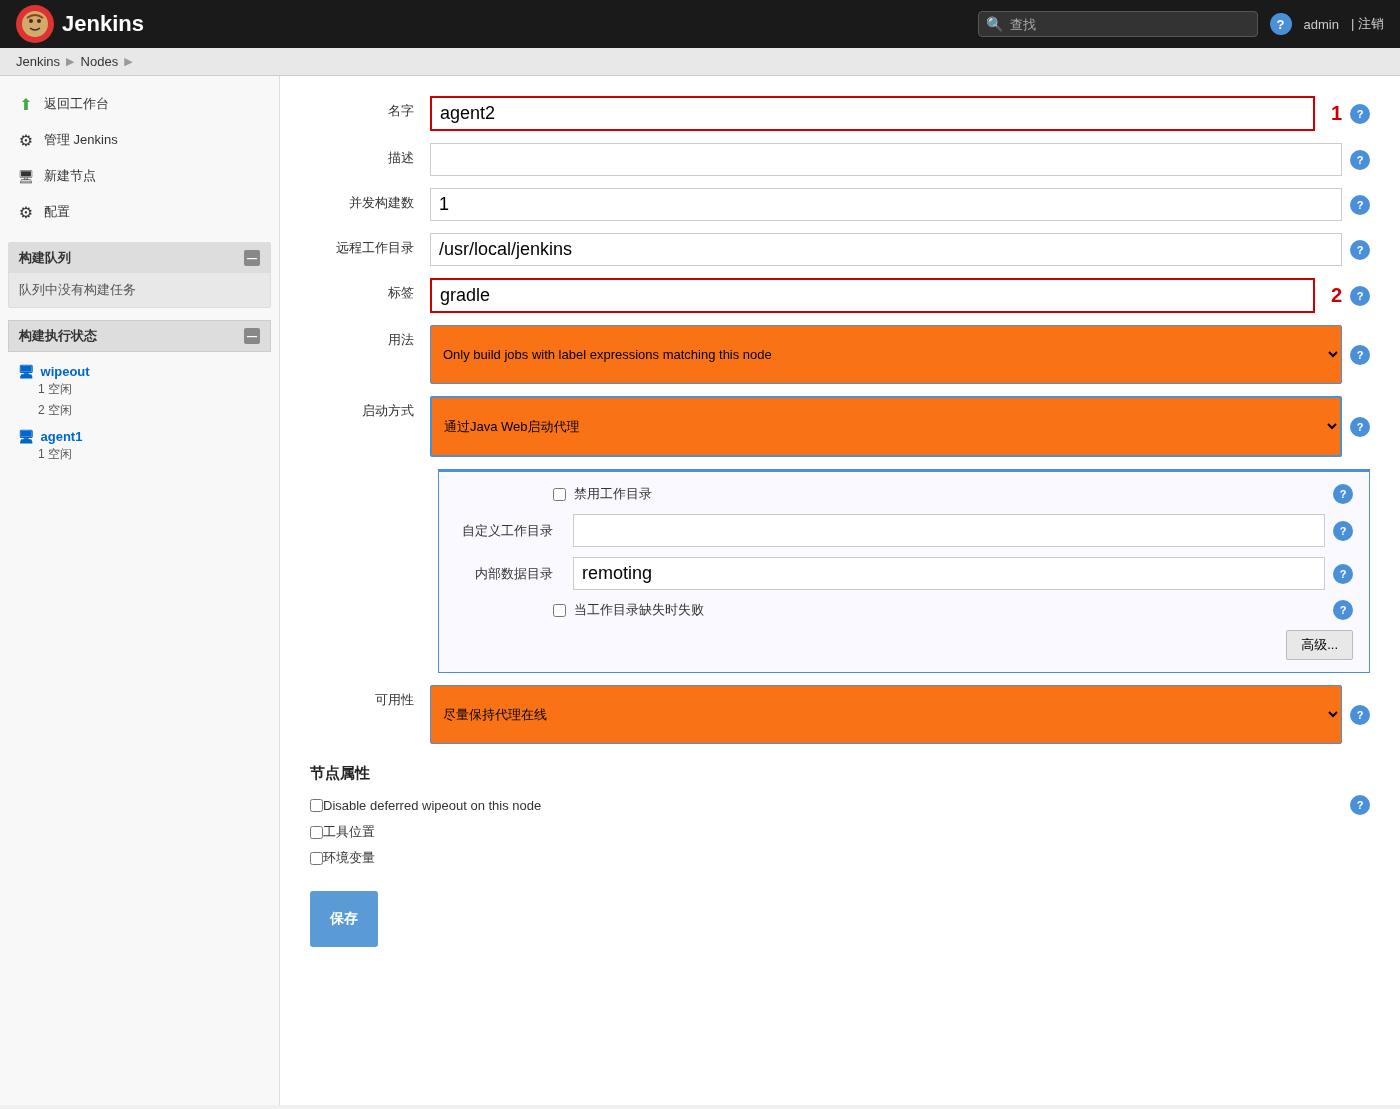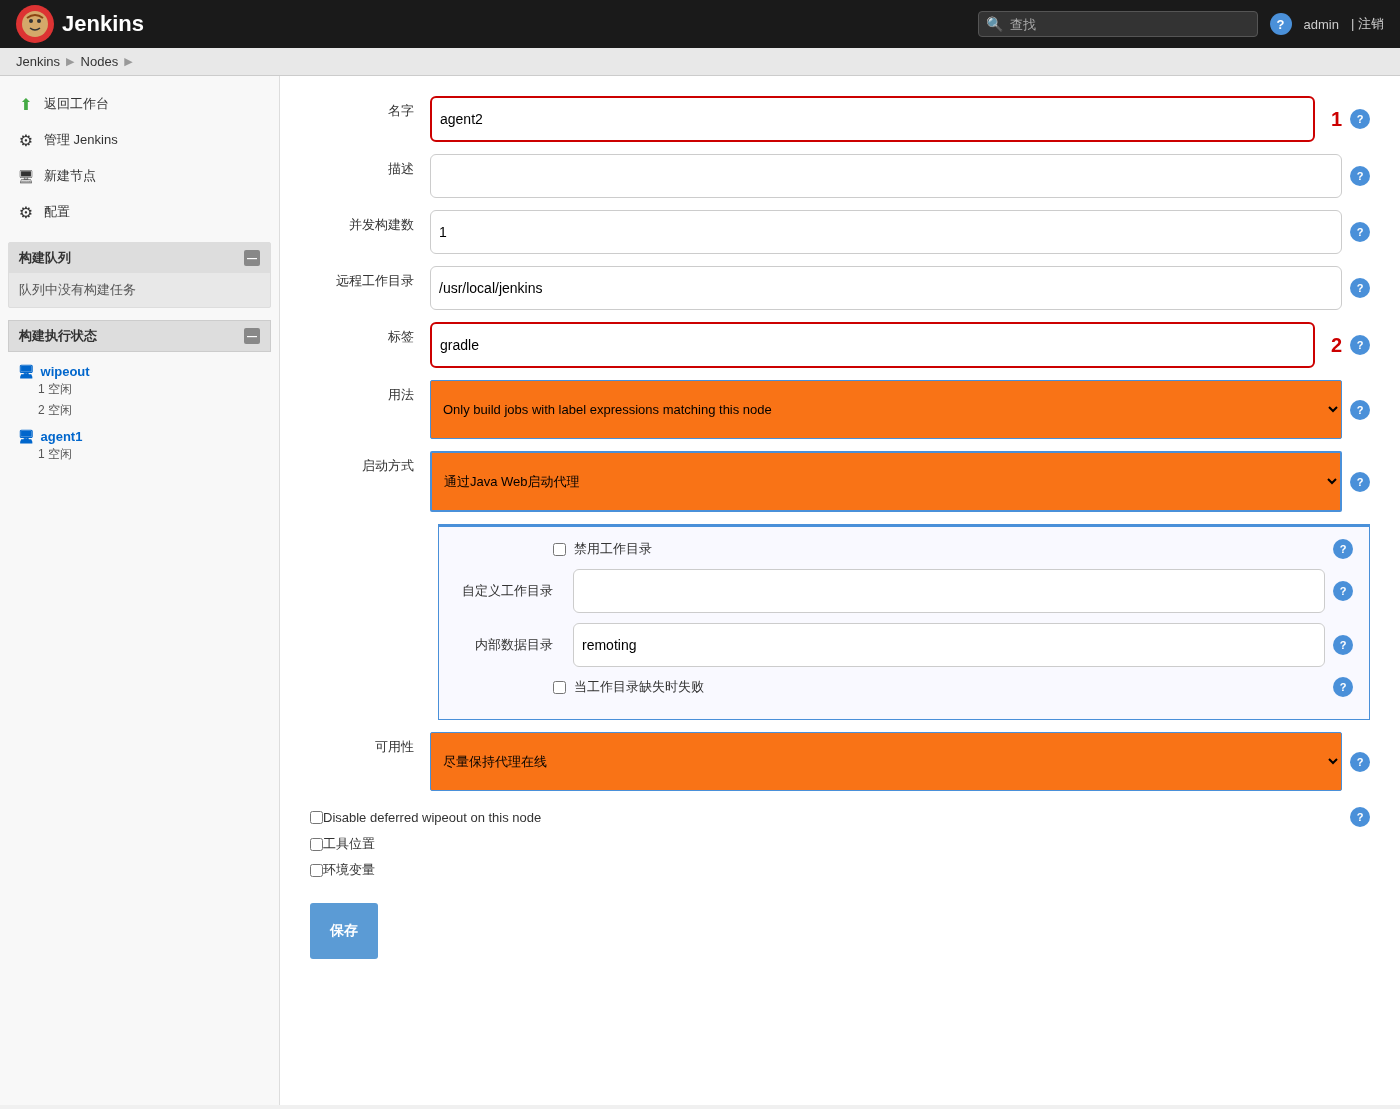--- a/index.html
+++ b/index.html
@@ -183,24 +183,24 @@
       flex-shrink: 0;
     }
     .form-control-wrapper {
       flex: 1;
       display: flex;
       align-items: center;
       gap: 8px;
     }
     .form-input {
       width: 100%;
-      padding: 13px 8px;
+      padding: 5px 8px;
       border: 1px solid #ccc;
-      border-radius: 6px;
-      font-size: 14px;
+      border-radius: 0;
+      font-size: 18px;
       outline: none;
     }
     .form-input.highlighted { border: 2px solid #cc0000; }
 
     .help-btn {
       width: 20px; height: 20px;
       background: #4a90d9;
       border-radius: 50%;
       color: white;
       font-size: 11px;
@@ -475,35 +475,39 @@
           <div class="help-btn">?</div>
         </div>
 
         <div class="sub-form-row">
           <div style="width:90px; flex-shrink:0;"></div>
           <input type="checkbox" style="">
           <span class="checkbox-label">当工作目录缺失时失败</span>
           <div class="help-btn" style="margin-left:auto;">?</div>
         </div>
 
+        <div style="display:flex; justify-content:flex-end; margin-top:8px;">
+          <button class="advanced-btn">高级...</button>
+        </div>
       </div>
     </div>
 
     <div class="form-row">
       <div class="form-label">可用性</div>
       <div class="form-control-wrapper">
         <select class="form-select">
           <option>尽量保持代理在线</option>
           <option>按需启动代理</option>
         </select>
         <div class="help-btn">?</div>
       </div>
     </div>
 
     <div class="node-properties-section">
+      <div class="section-title">节点属性</div>
 
       <div class="node-prop-checkbox-row">
         <input type="checkbox" style="">
         <span class="node-prop-label">Disable deferred wipeout on this node</span>
         <div class="help-btn" style="margin-left:auto;">?</div>
       </div>
 
       <div class="node-prop-checkbox-row">
         <input type="checkbox" style="">
         <span class="node-prop-label">工具位置</span>

